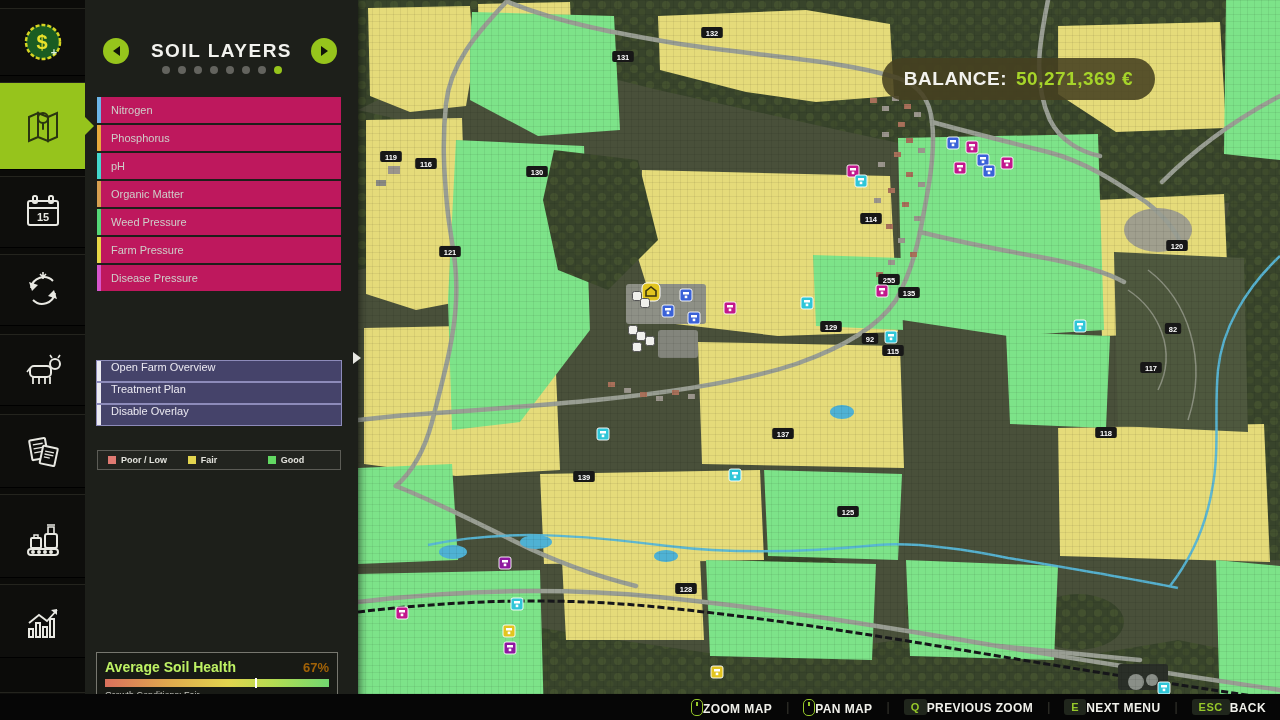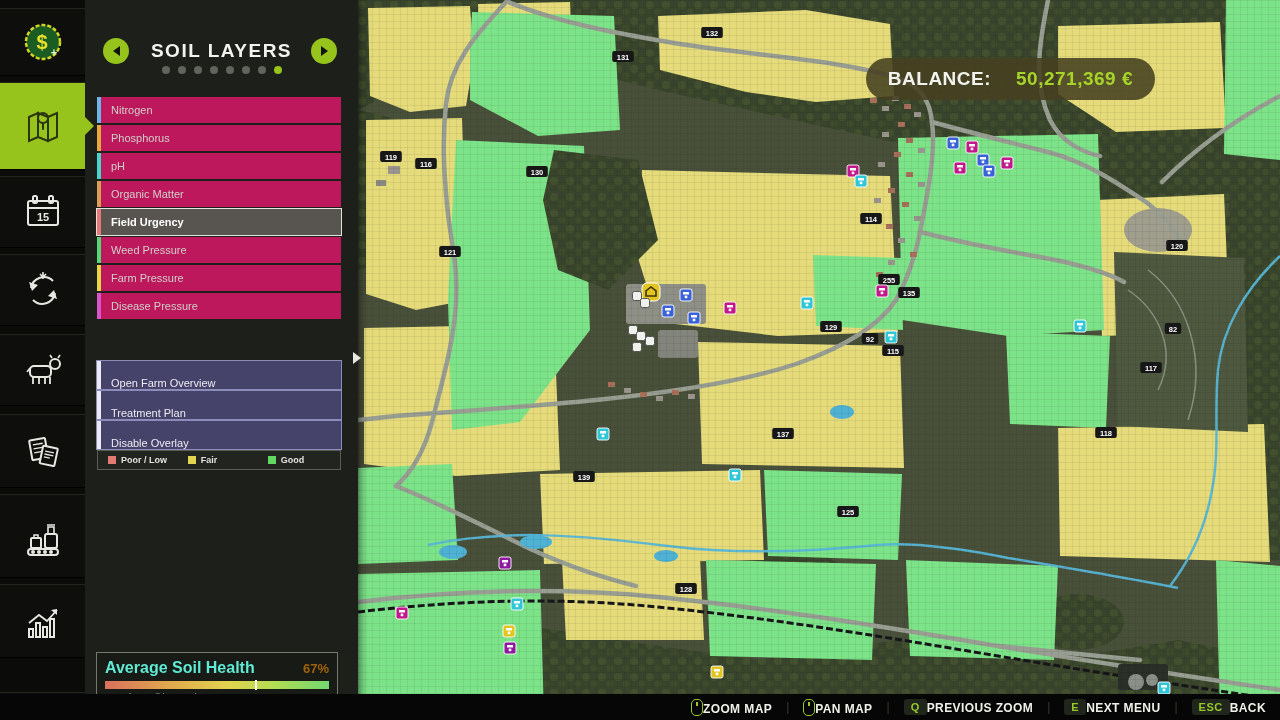--- a/index.html
+++ b/index.html
@@ -30,47 +30,47 @@
   .dot.active{background:#96c41c;}
 
   .layer-list{position:absolute;top:97px;left:12px;width:244px;display:flex;flex-direction:column;gap:2px;}
   .layer-item{position:relative;height:26px;background:#be185d;display:flex;align-items:center;cursor:pointer;}
   .layer-item .bar{position:absolute;left:0;top:0;width:4px;height:100%;}
   .layer-item .lbl{margin-left:14px;font-size:11px;color:#cfcfca;}
   .layer-item.selected{background:#585551;outline:1px solid #e4e4de;}
   .layer-item.selected .lbl{color:#fff;font-weight:bold;}
 
   .actions{position:absolute;top:361px;left:12px;width:244px;display:flex;flex-direction:column;gap:2px;}
-  .action-btn{position:relative;height:28px;background:#45436a;outline:1px solid #8d8bba;
-              display:flex;align-items:flex-end;cursor:pointer;}
+  .action-btn{position:relative;height:20px;background:#45436a;outline:1px solid #8d8bba;
+              display:flex;align-items:flex-start;cursor:pointer;}
   .action-btn .bar{position:absolute;left:0;top:0;width:4px;height:100%;background:#ecebf2;}
   .action-btn .lbl{margin-left:14px;font-size:11px;color:#eceaf2;}
 
   .legend{position:absolute;top:450px;left:12px;width:242px;height:18px;background:#22241f;
           border:1px solid #5c5c56;display:flex;align-items:center;}
   .leg-item{display:flex;align-items:center;gap:5px;width:33%;padding-left:10px;box-sizing:border-box;}
   .leg-item .sw{width:8px;height:8px;}
   .leg-item .tx{font-size:9px;color:#e2e2dc;font-weight:bold;}
 
   .health{position:absolute;left:11px;top:652px;width:242px;height:46px;background:#181a15;
           border:1px solid #77776f;padding:6px 8px 0 8px;box-sizing:border-box;}
   .health-row{display:flex;justify-content:space-between;align-items:baseline;}
-  .health-title{color:#5eead4;font-size:16px;font-weight:bold;}
+  .health-title{color:#bef264;font-size:14px;font-weight:bold;}
   .health-val{color:#a16207;font-size:13px;font-weight:bold;}
   .health-barwrap{position:relative;margin-top:4px;height:8px;
      background:linear-gradient(90deg,#d9705c 0%,#e0a84e 28%,#e2d44e 55%,#b4dc52 75%,#72d870 100%);}
   .health-marker{position:absolute;top:-1px;width:2px;height:10px;background:#fff;}
   .health-sub{margin-top:3px;font-size:9px;color:#c4c4be;}
   .collapse-arrow{position:absolute;right:-3px;top:352px;width:0;height:0;
      border-top:6px solid transparent;border-bottom:6px solid transparent;border-left:8px solid #e8e8e2;}
 
   
   .map-area{position:absolute;left:358px;top:0;width:922px;height:720px;background:#49503a;cursor:grab;}
   .balance{position:absolute;top:58px;right:125px;height:42px;border-radius:21px;
-           background:rgba(70,64,32,0.88);display:flex;align-items:center;padding:0 22px;gap:25px;z-index:15;}
+           background:rgba(70,64,32,0.88);display:flex;align-items:center;padding:0 22px;gap:9px;z-index:15;}
   .balance .bl{color:#f2f2ee;font-size:19px;font-weight:bold;letter-spacing:.5px;}
   .balance .bv{color:#a6d42a;font-size:19px;font-weight:bold;letter-spacing:.5px;text-align:right;}
 
   
   .bottom-bar{position:absolute;left:0;bottom:0;width:1280px;height:26px;background:#060606;z-index:40;
               display:flex;align-items:center;justify-content:flex-end;padding-right:14px;box-sizing:border-box;gap:14px;}
   .ctrl{display:flex;align-items:flex-end;cursor:pointer;}
   .ctrl .lbl{color:#f0f0ea;font-size:12px;font-weight:bold;letter-spacing:.4px;}
   .key-badge{background:#20261c;color:#96c82a;font-size:11px;font-weight:bold;
              padding:2px 7px;border-radius:3px;letter-spacing:.5px;}
@@ -534,24 +534,20 @@
           <span class="lbl">Phosphorus</span>
         </div>
         <div class="layer-item">
           <span class="bar" style="background: rgb(68, 216, 204);"></span>
           <span class="lbl">pH</span>
         </div>
         <div class="layer-item">
           <span class="bar" style="background: rgb(216, 160, 80);"></span>
           <span class="lbl">Organic Matter</span>
         </div>
-        <div class="layer-item selected">
-          <span class="bar" style="background: rgb(232, 120, 120);"></span>
-          <span class="lbl">Field Urgency</span>
-        </div>
         <div class="layer-item">
           <span class="bar" style="background: rgb(85, 216, 119);"></span>
           <span class="lbl">Weed Pressure</span>
         </div>
         <div class="layer-item">
           <span class="bar" style="background: rgb(232, 216, 70);"></span>
           <span class="lbl">Farm Pressure</span>
         </div>
         <div class="layer-item">
           <span class="bar" style="background: rgb(216, 85, 204);"></span>

